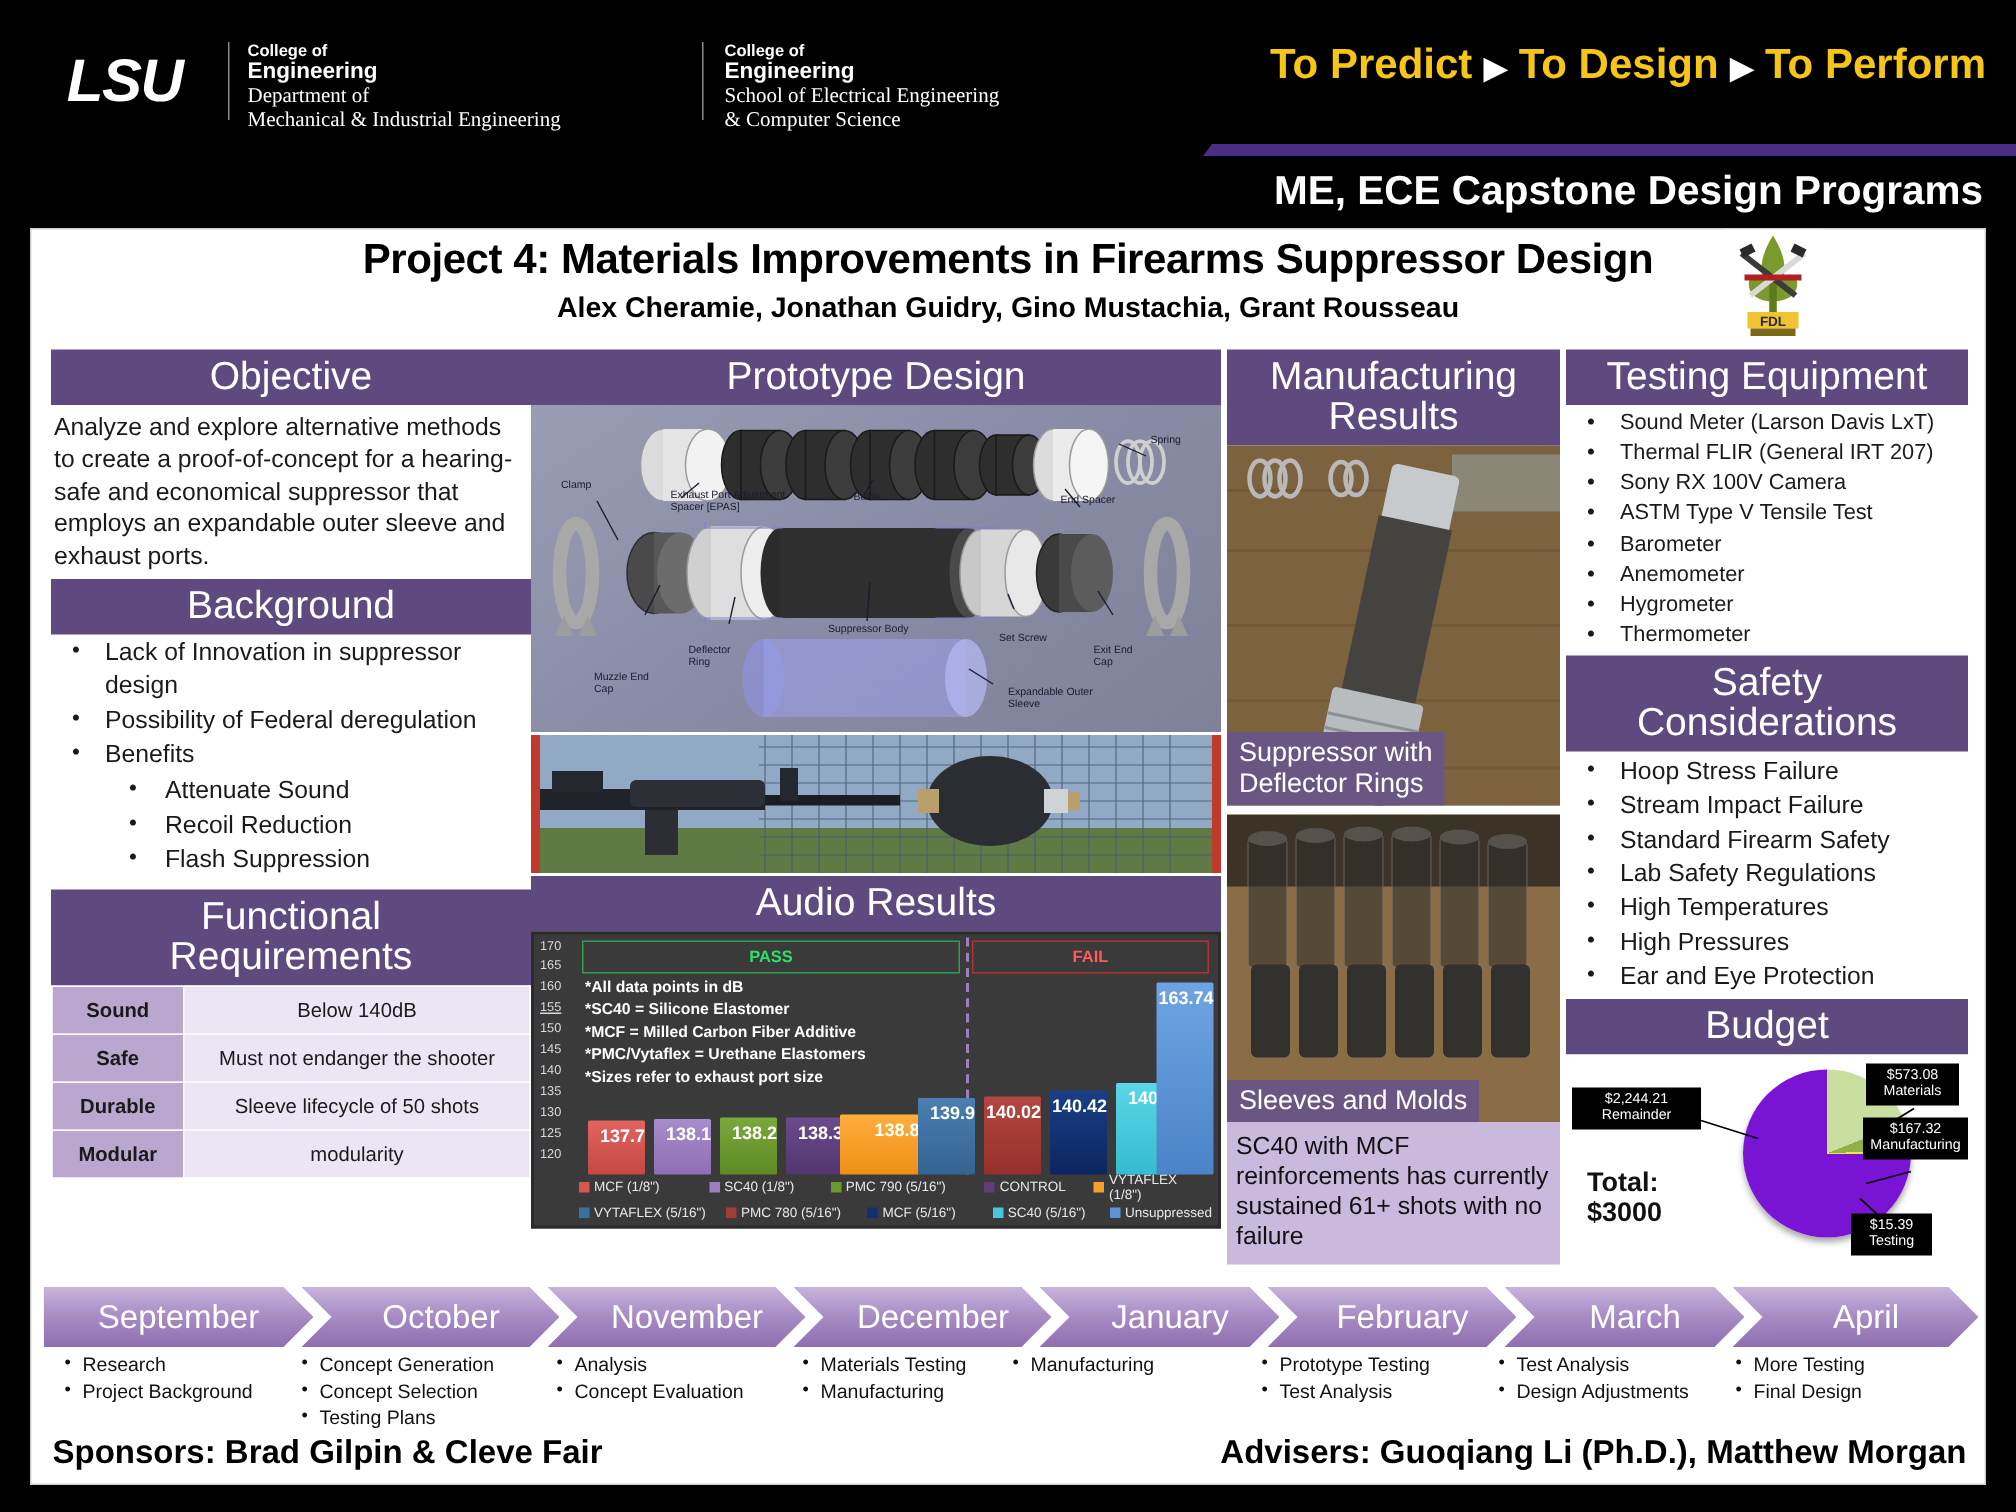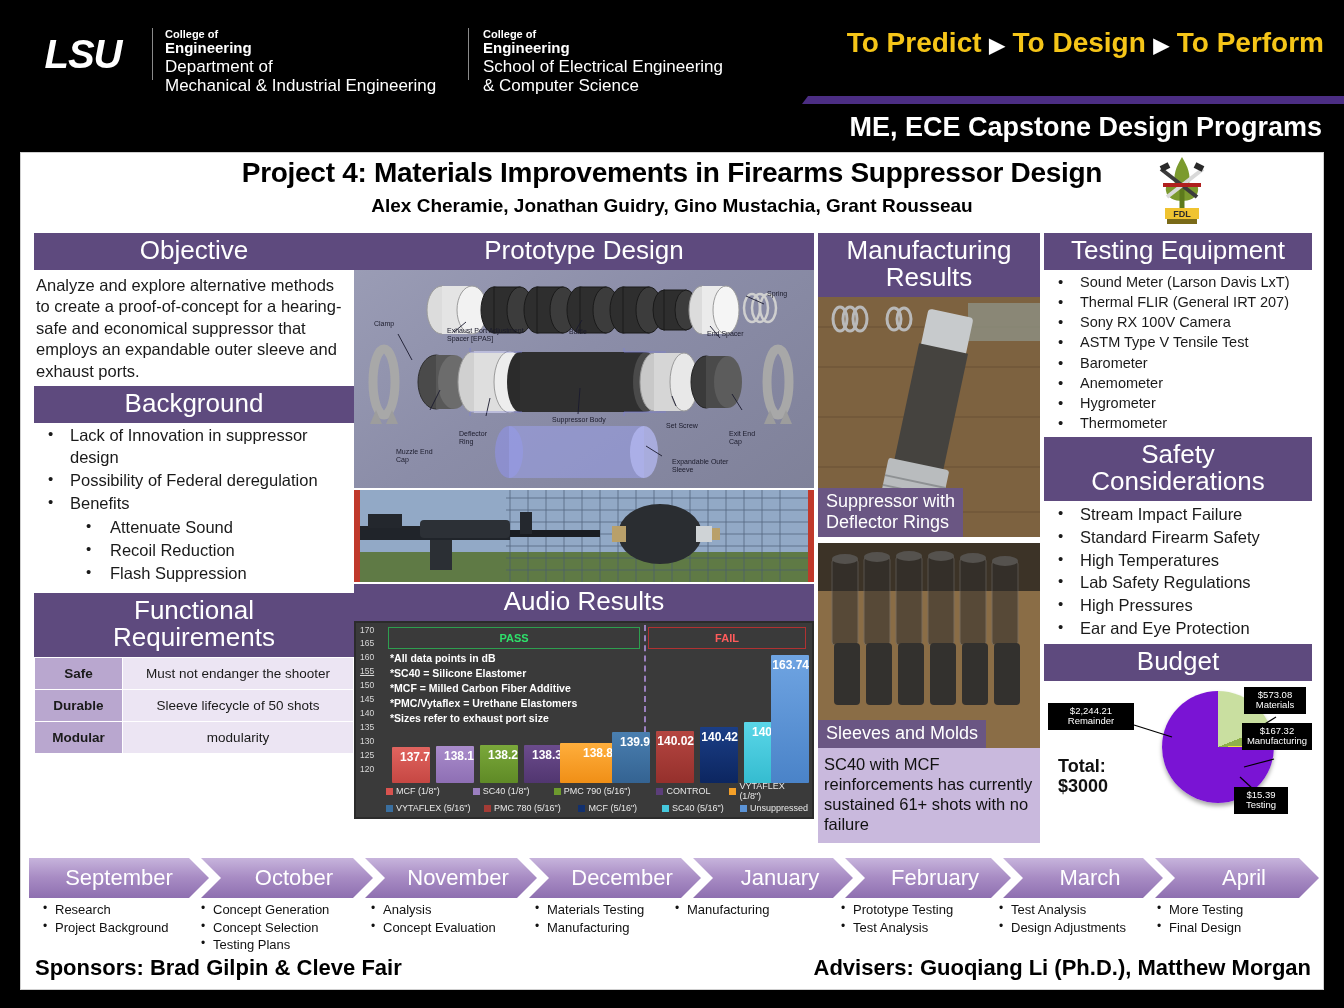--- a/index.html
+++ b/index.html
@@ -17,21 +17,21 @@
     position: absolute; left: 28px; top: 33px; width: 110px; height: 42px;
     color: #fff; font-weight: bold; font-size: 40px; letter-spacing: -1px;
     font-family: "Liberation Sans", sans-serif;
     display: flex; align-items: center; justify-content: center;
     font-style: italic;
   }
   .vrule { position: absolute; width: 1px; background: #8a8a8a; }
   .dept { position: absolute; color: #fff; line-height: 1.12; }
   .dept .sm { font-size: 11px; font-weight: bold; }
   .dept .md { font-size: 15px; font-weight: bold; }
-  .dept .lg { font-size: 17px; font-weight: normal; }
+  .dept .lg { font-size: 14px; font-weight: normal; font-family: Liberation Serif, serif; }
   .tagline {
     position: absolute; right: 20px; top: 27px;
     font-size: 28px; font-weight: bold; color: #f5c518; white-space: nowrap;
   }
   .tagline .tri { color: #fff; font-size: 20px; }
   .purple-bar-left {
     position: absolute; left: 0; top: 104px; width: 800px; height: 8px; background: #4b2d83;
   }
   .chev {
     position: absolute; left: 780px; top: 96px; width: 60px; height: 24px;
@@ -277,20 +277,24 @@
         <li>Recoil Reduction</li>
         <li>Flash Suppression</li>
       </ul>
 
       <div class="hdr" style="margin-top:8px;">
         <div>Functional</div>
         <div>Requirements</div>
       </div>
       <table class="fr">
         <tbody>
+            <tr>
+          <td class="k">Sound</td>
+          <td class="v">Below 140dB</td>
+        </tr>
         <tr>
           <td class="k">Safe</td>
           <td class="v">Must not endanger the shooter</td>
         </tr>
         <tr>
           <td class="k">Durable</td>
           <td class="v">Sleeve lifecycle of 50 shots</td>
         </tr>
         <tr>
           <td class="k">Modular</td>
@@ -638,24 +642,25 @@
         <li style="font-size:14.5px;">Anemometer</li>
         <li style="font-size:14.5px;">Hygrometer</li>
         <li style="font-size:14.5px;">Thermometer</li>
       </ul>
 
       <div class="hdr" style="margin-top:4px;">
         <div>Safety</div>
         <div>Considerations</div>
       </div>
       <ul class="bul" style="padding-top:3px;">
+        <li>Hoop Stress Failure</li>
         <li>Stream Impact Failure</li>
         <li>Standard Firearm Safety</li>
+        <li>Lab Safety Regulations</li>
         <li>High Temperatures</li>
-        <li>Lab Safety Regulations</li>
         <li>High Pressures</li>
         <li>Ear and Eye Protection</li>
       </ul>
 
       <div class="hdr" style="margin-top:4px;">Budget</div>
       <div class="budget-area">
         <div class="pie"></div>
         <svg style="position:absolute;left:0;top:0;" width="268" height="148" aria-hidden="true">
           <g stroke="#000" stroke-width="1.2" fill="none">
             <path d="M90 44 L128 56"></path>

